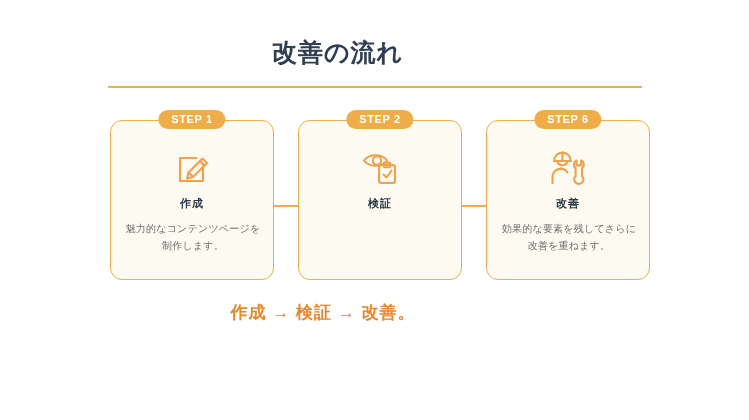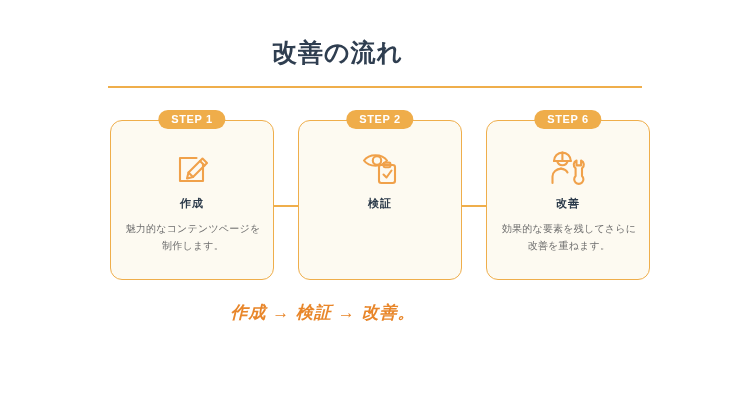--- a/index.html
+++ b/index.html
@@ -122,21 +122,20 @@
     letter-spacing: 0.2px;
   }
 
   
   .footer {
     position: absolute;
     top: 300px;
     left: 0;
     width: 646px;
     text-align: center;
-    font-style: italic;
   }
   .footer-line-1 {
     font-size: 17px;
     font-weight: bold;
     color: #e8862a;
     letter-spacing: 1px;
     line-height: 1.5;
   }
   .footer-line-2 {
     font-size: 19px;

